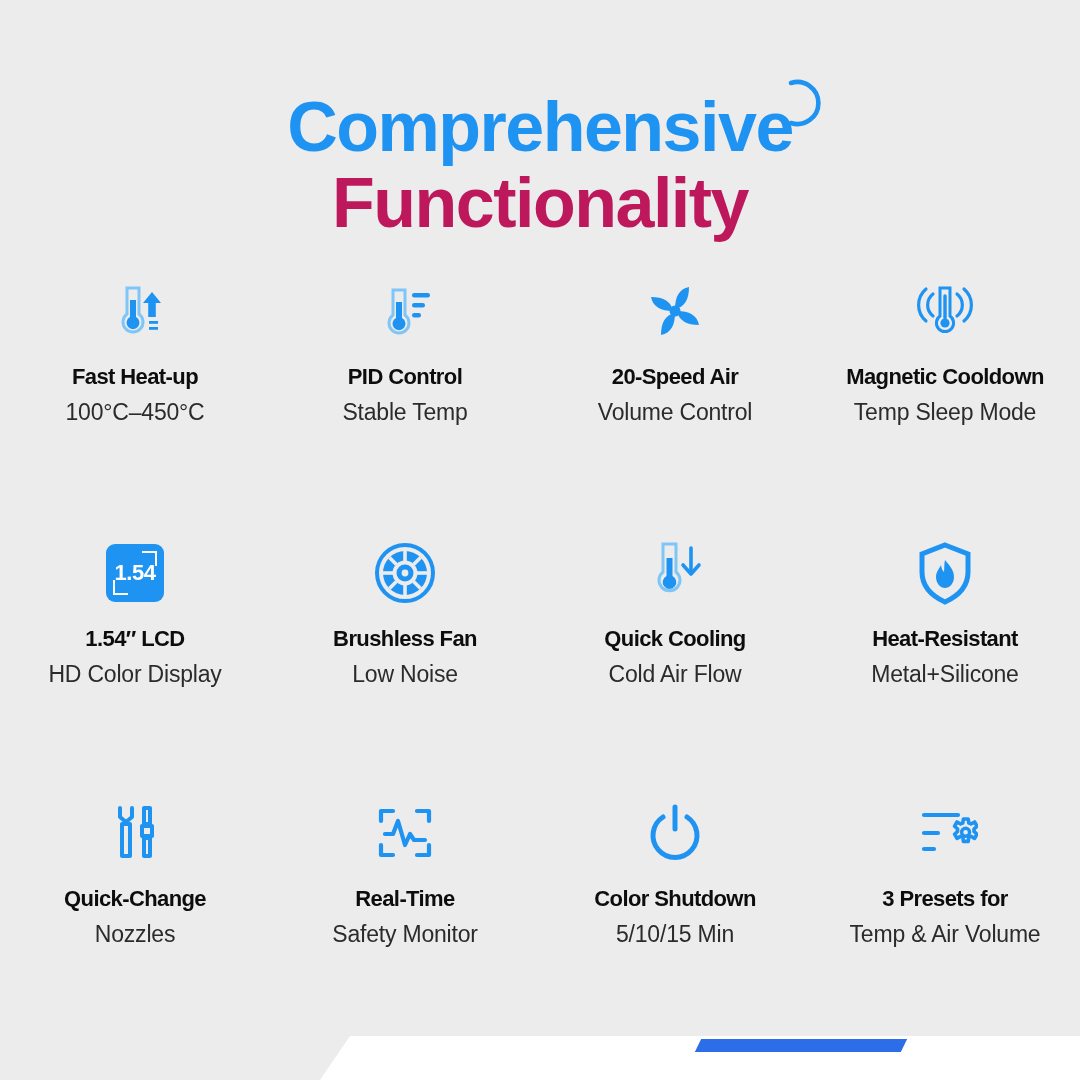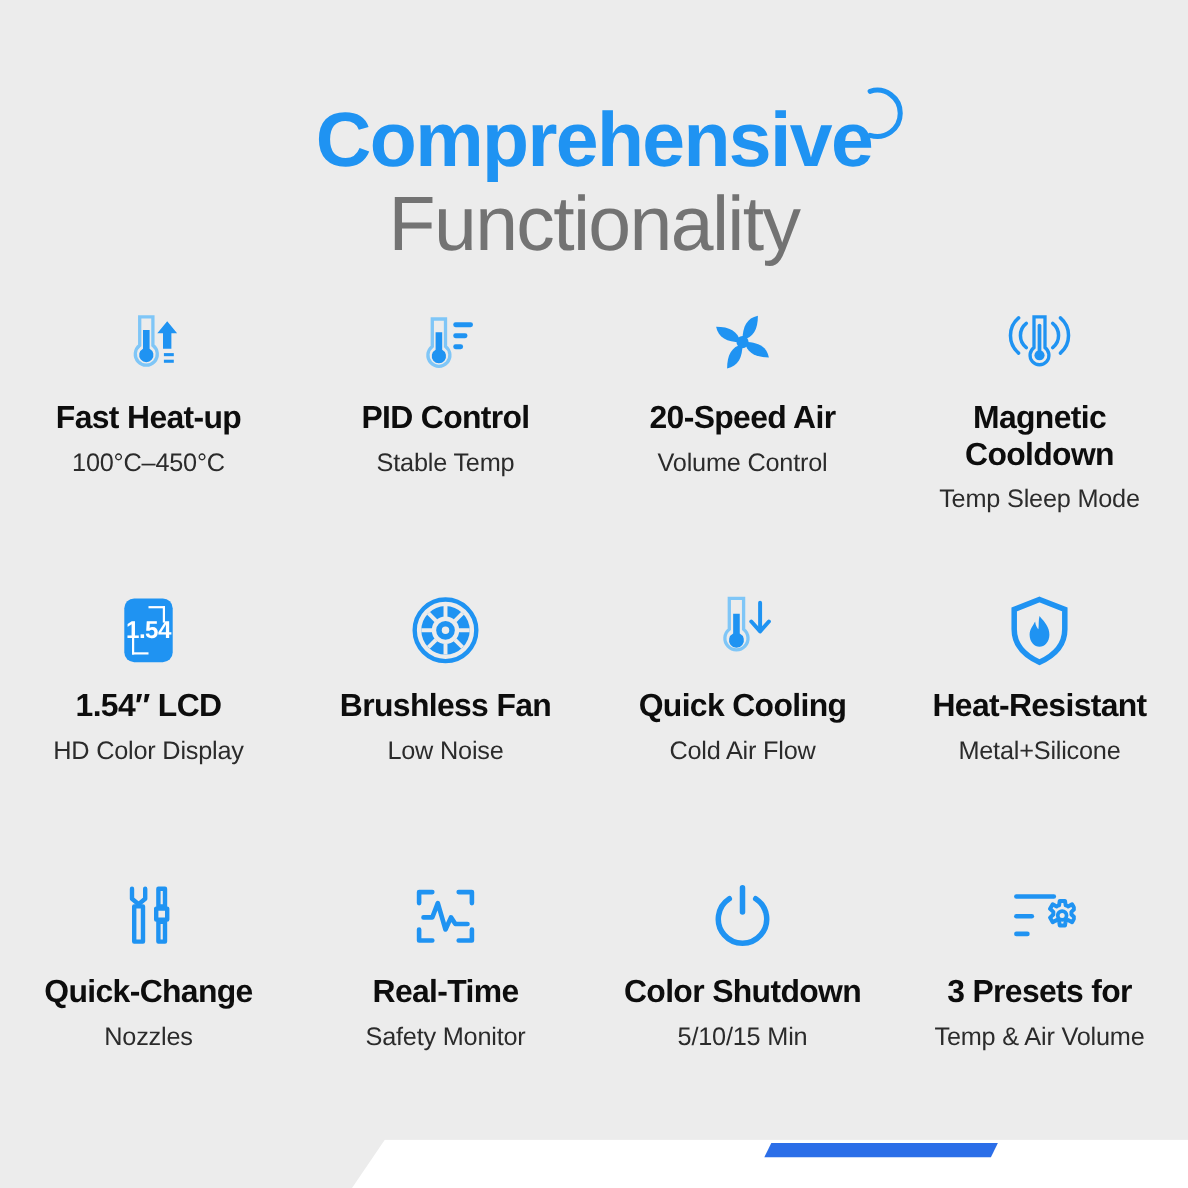--- a/index.html
+++ b/index.html
@@ -32,24 +32,24 @@
   }
   .title-swoosh {
     position: absolute;
     top: -16px;
     right: -38px;
     width: 54px;
     height: 54px;
   }
   .title-line2 {
     font-size: 70px;
-    font-weight: 400;
+    font-weight: 700;
     letter-spacing: -1.5px;
     line-height: 1.06;
-    color: #737373;
+    color: #be185d;
     margin-top: 4px;
   }
 
   
   .grid {
     position: absolute;
     top: 272px;
     left: 0;
     width: 1080px;
   }
@@ -69,38 +69,38 @@
     box-sizing: border-box;
   }
   .icon-wrap {
     height: 78px;
     display: flex;
     align-items: center;
     justify-content: center;
     margin-bottom: 14px;
   }
   .cell-title {
-    font-size: 29px;
+    font-size: 22px;
     font-weight: 700;
     color: #0d0d0d;
     letter-spacing: -0.6px;
     line-height: 1.16;
   }
   .cell-sub {
     font-size: 23px;
     font-weight: 400;
     color: #2b2b2b;
     letter-spacing: -0.2px;
     line-height: 1.2;
     margin-top: 9px;
   }
 
   
   .lcd-badge {
-    width: 44px;
+    width: 58px;
     height: 58px;
     background: #1f93f2;
     border-radius: 9px;
     position: relative;
     display: flex;
     align-items: center;
     justify-content: center;
   }
   .lcd-badge .lcd-text {
     color: #ffffff;

